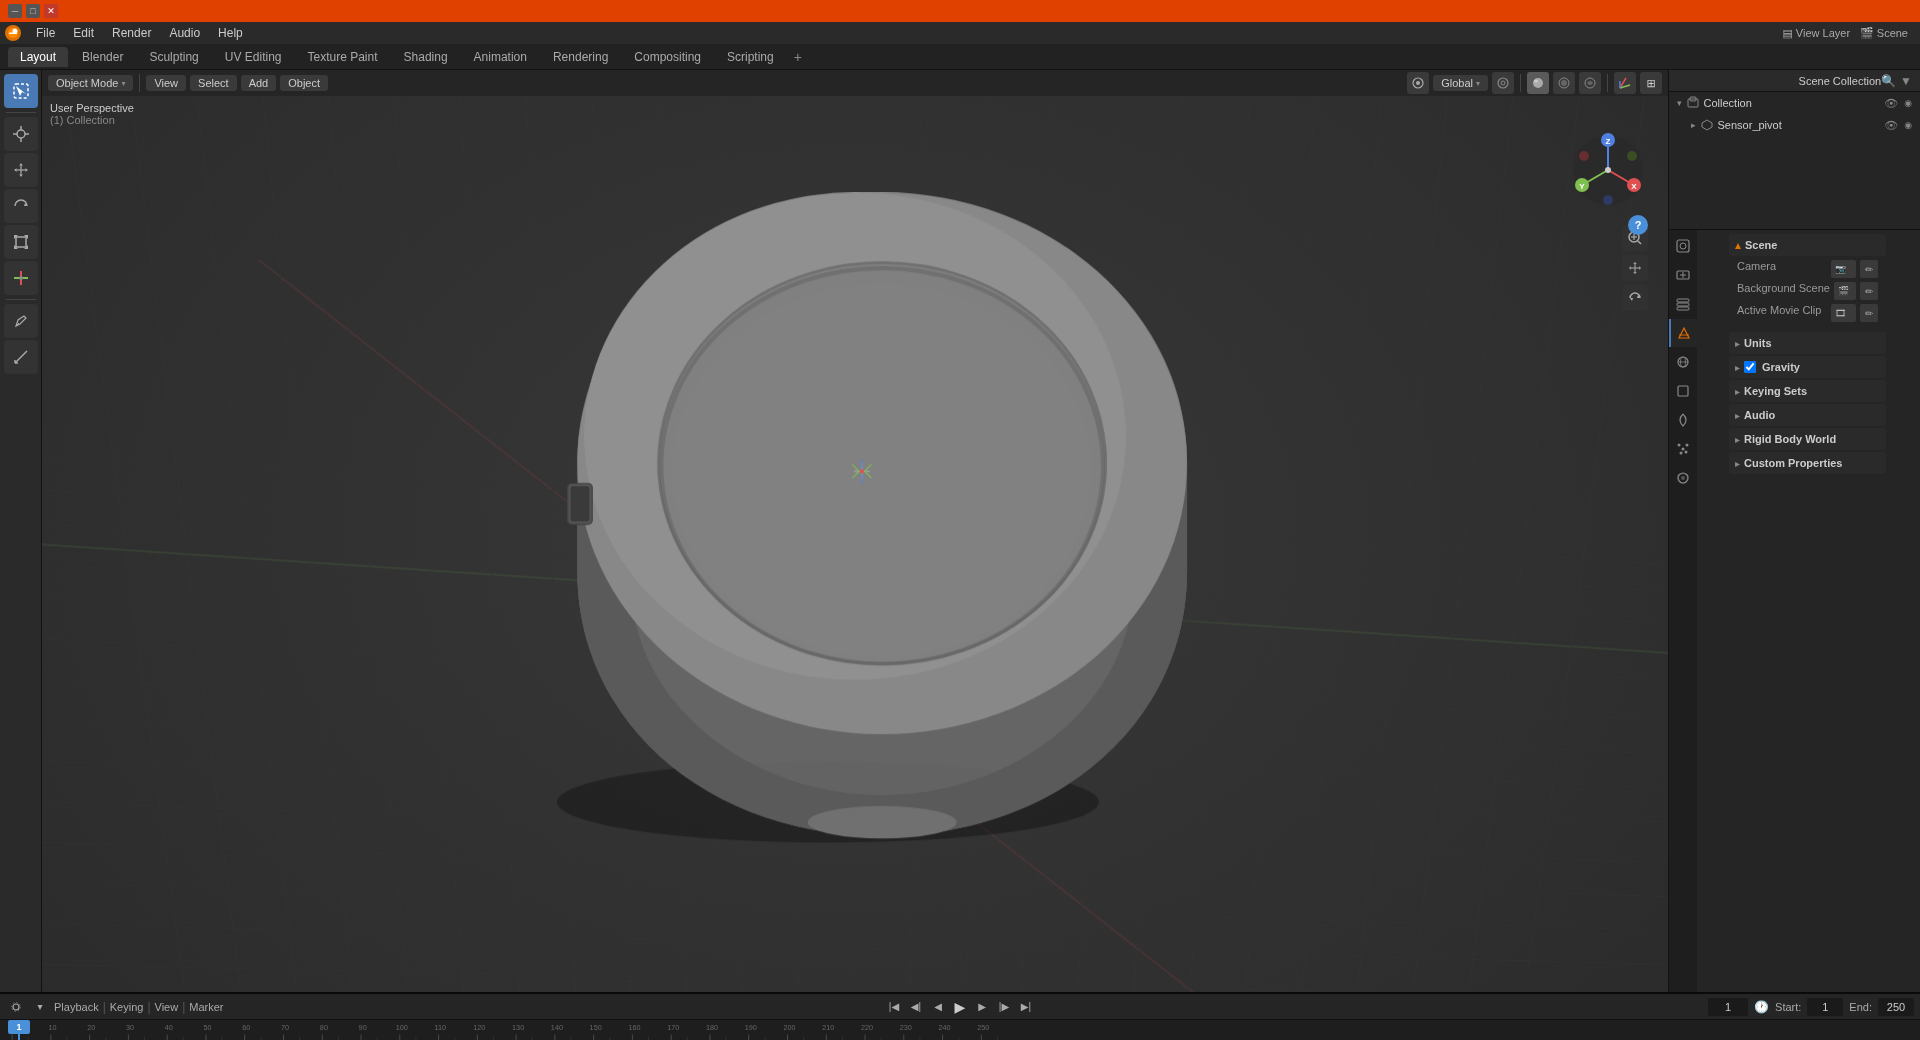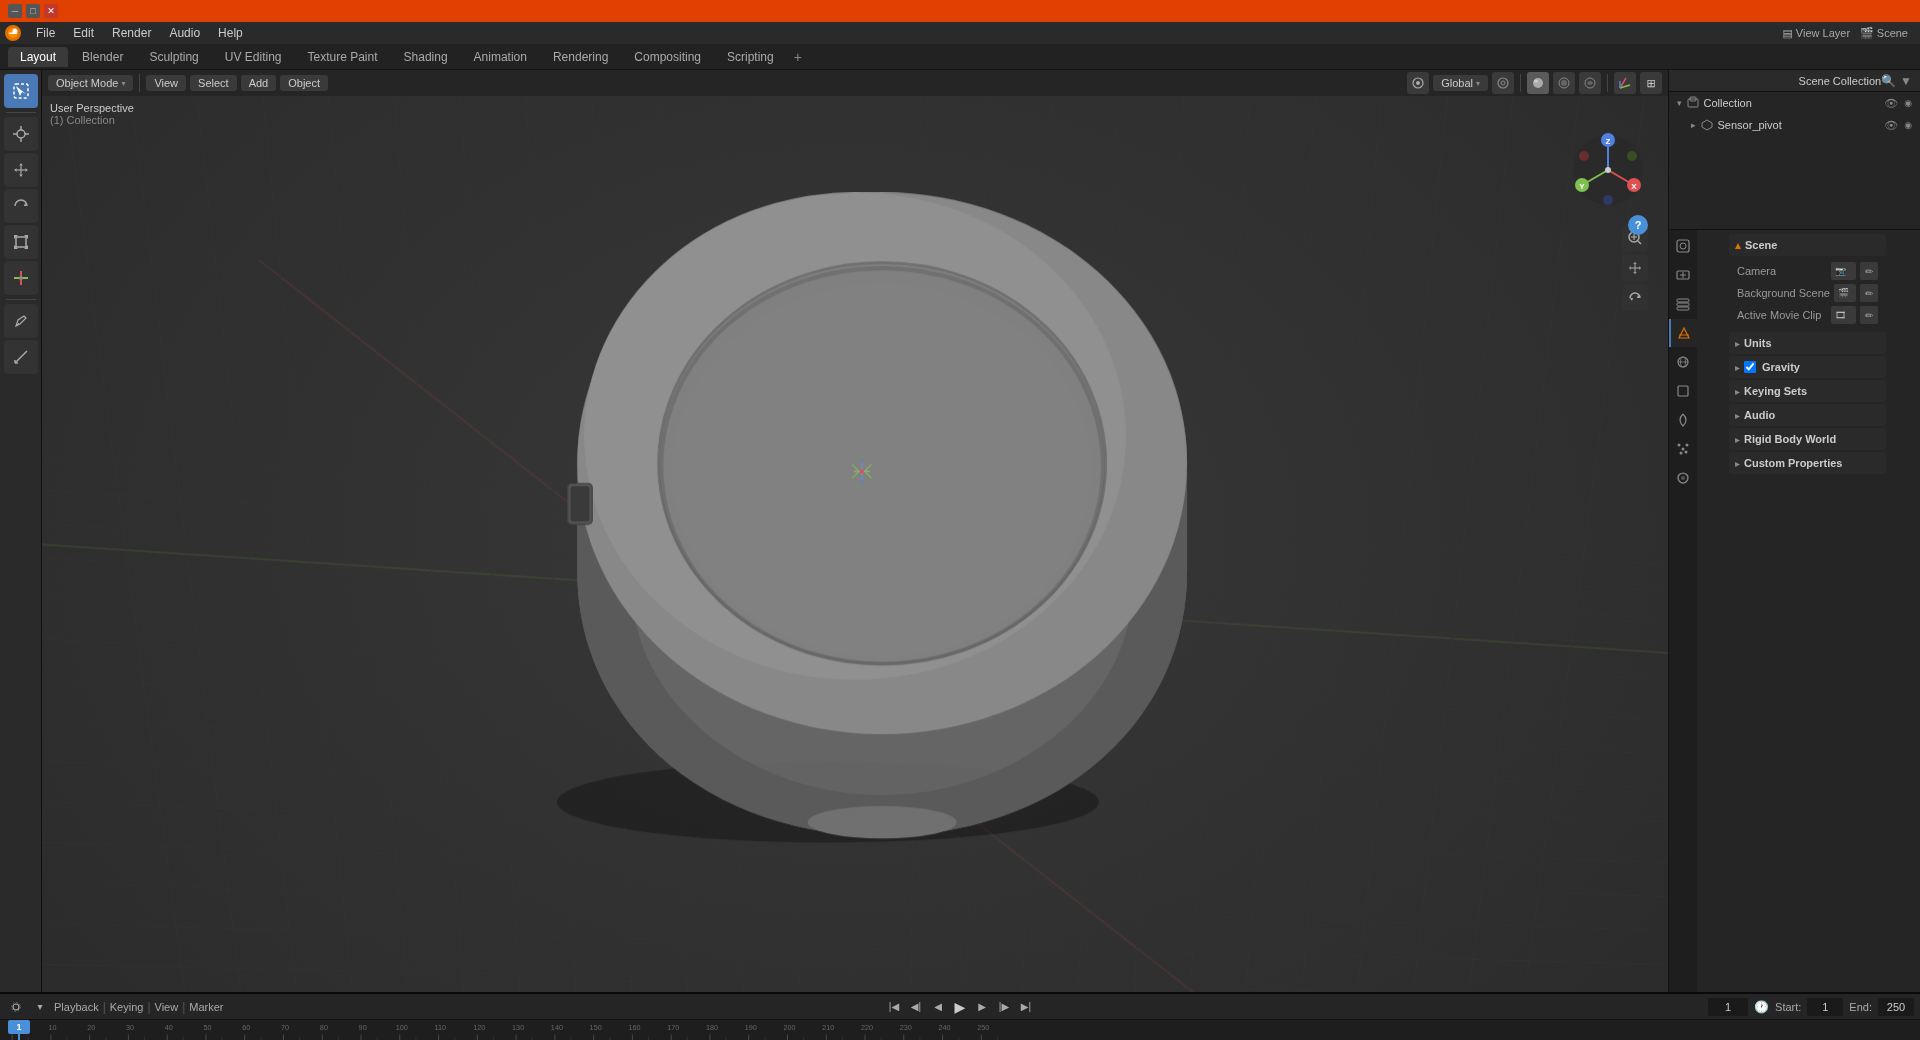--- a/index.html
+++ b/index.html
@@ -286,21 +286,20 @@
       font-size: 11px;
       font-weight: bold;
       color: #ccc;
     }
     .prop-section-body {
       padding: 4px 8px;
       background: #252525;
     }
     .prop-row {
       display: flex;
-      align-items: center;
       height: 22px;
       gap: 4px;
     }
     .prop-label {
       color: #999;
       font-size: 11px;
       min-width: 90px;
     }
     .prop-value-btn {
       flex: 1;

